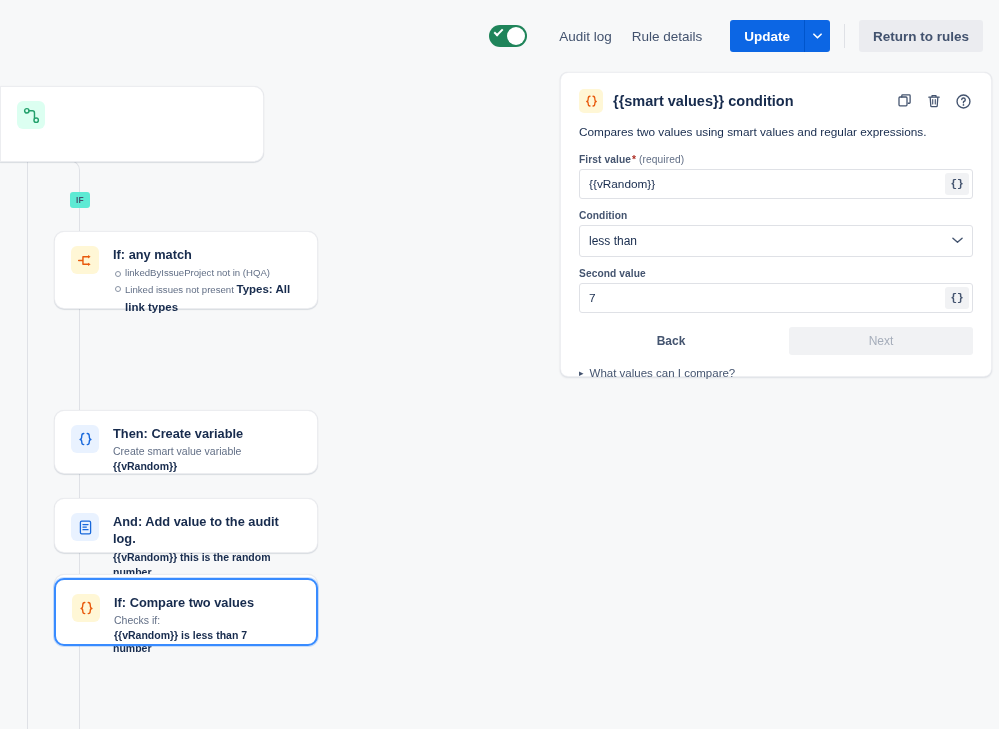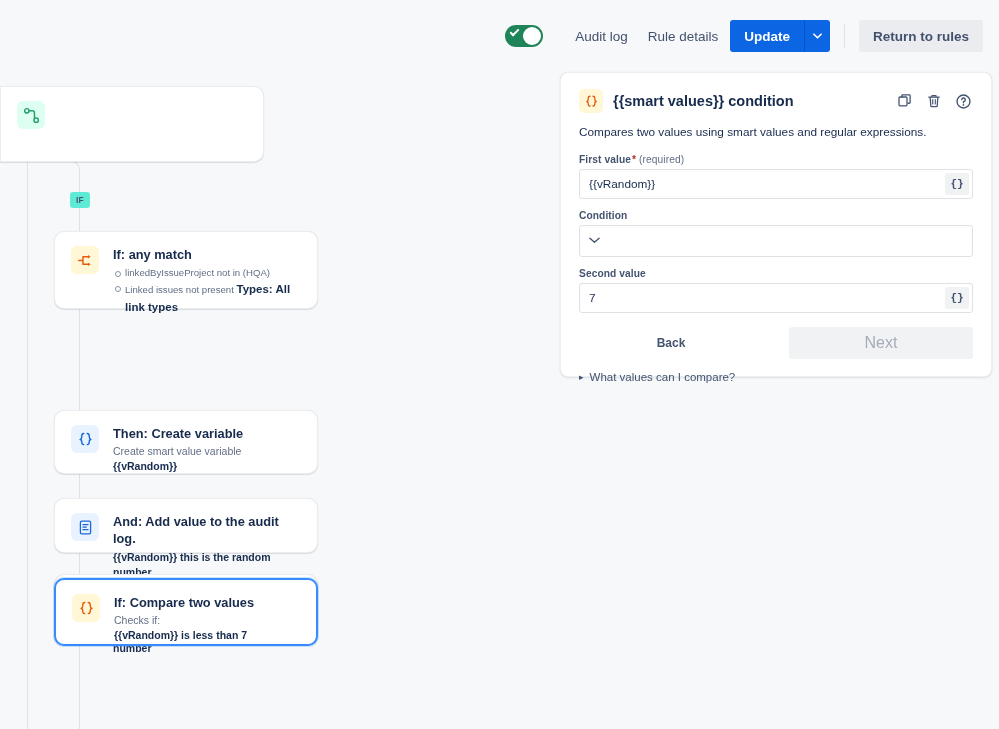--- a/index.html
+++ b/index.html
@@ -38,21 +38,21 @@
     width: 9px; height: 5px;
     border-left: 2px solid #ffffff; border-bottom: 2px solid #ffffff;
     transform: rotate(-45deg);
   }
   .tb-link {
     font-size: 13.5px; font-weight: 400; color: #42526e;
     padding: 7px 10px; border-radius: 3px; cursor: pointer;
     white-space: nowrap;
   }
   .split {
-    display: flex; margin-left: 2px; flex: none;
+    display: flex; margin-left: 18px; flex: none;
   }
   .btn-primary {
     background: #0c66e4; color: #fff; border: none;
     font-family: inherit; font-size: 13.5px; font-weight: 700;
     padding: 7px 14px; border-radius: 3px 0 0 3px; cursor: pointer;
     height: 32px;
   }
   .btn-caret {
     background: #0c66e4; color: #fff; border: none;
     border-left: 1px solid #0055cc;
@@ -186,21 +186,21 @@
   }
   .select-wrap .val { font-size: 12px; color: #172b4d; flex: 1; }
   .panel-btns { display: flex; gap: 26px; margin-top: 14px; }
   .btn-back {
     flex: 1; background: transparent; border: none; cursor: pointer;
     font-family: inherit; font-size: 12px; font-weight: 700; color: #44546f;
     padding: 7px 0; border-radius: 3px;
   }
   .btn-next {
     flex: 1; background: #f1f2f4; border: none; cursor: not-allowed;
-    font-family: inherit; font-size: 16px; font-weight: 500; color: #a5adba;
+    font-family: inherit; font-size: 12px; font-weight: 500; color: #a5adba;
     padding: 7px 0; border-radius: 3px;
   }
   .expander {
     margin-top: 12px; display: flex; align-items: center; gap: 6px;
     font-size: 11.5px; color: #44546f; cursor: pointer; font-weight: 500;
   }
   .expander .chev { color: #42526e; font-size: 9px; }
 </style>
 </head>
 <body>
@@ -355,20 +355,21 @@
     <span>First value</span><span class="req">*</span>
     <span class="opt">(required)</span>
   </label>
   <div class="input-wrap">
     <input type="text" value="{{vRandom}}" style="">
     <div class="sv-btn">{}</div>
   </div>
 
   <label class="field-label">Condition</label>
   <div class="select-wrap">
+    <div class="val">less than</div>
     <svg width="11" height="7" viewBox="0 0 12 7">
       <path d="M1 1l5 4.5L11 1" stroke="#44546f" stroke-width="1.5" fill="none" stroke-linecap="round" stroke-linejoin="round"></path>
     </svg>
   </div>
 
   <label class="field-label">Second value</label>
   <div class="input-wrap">
     <input type="text" value="7" style="">
     <div class="sv-btn">{}</div>
   </div>

